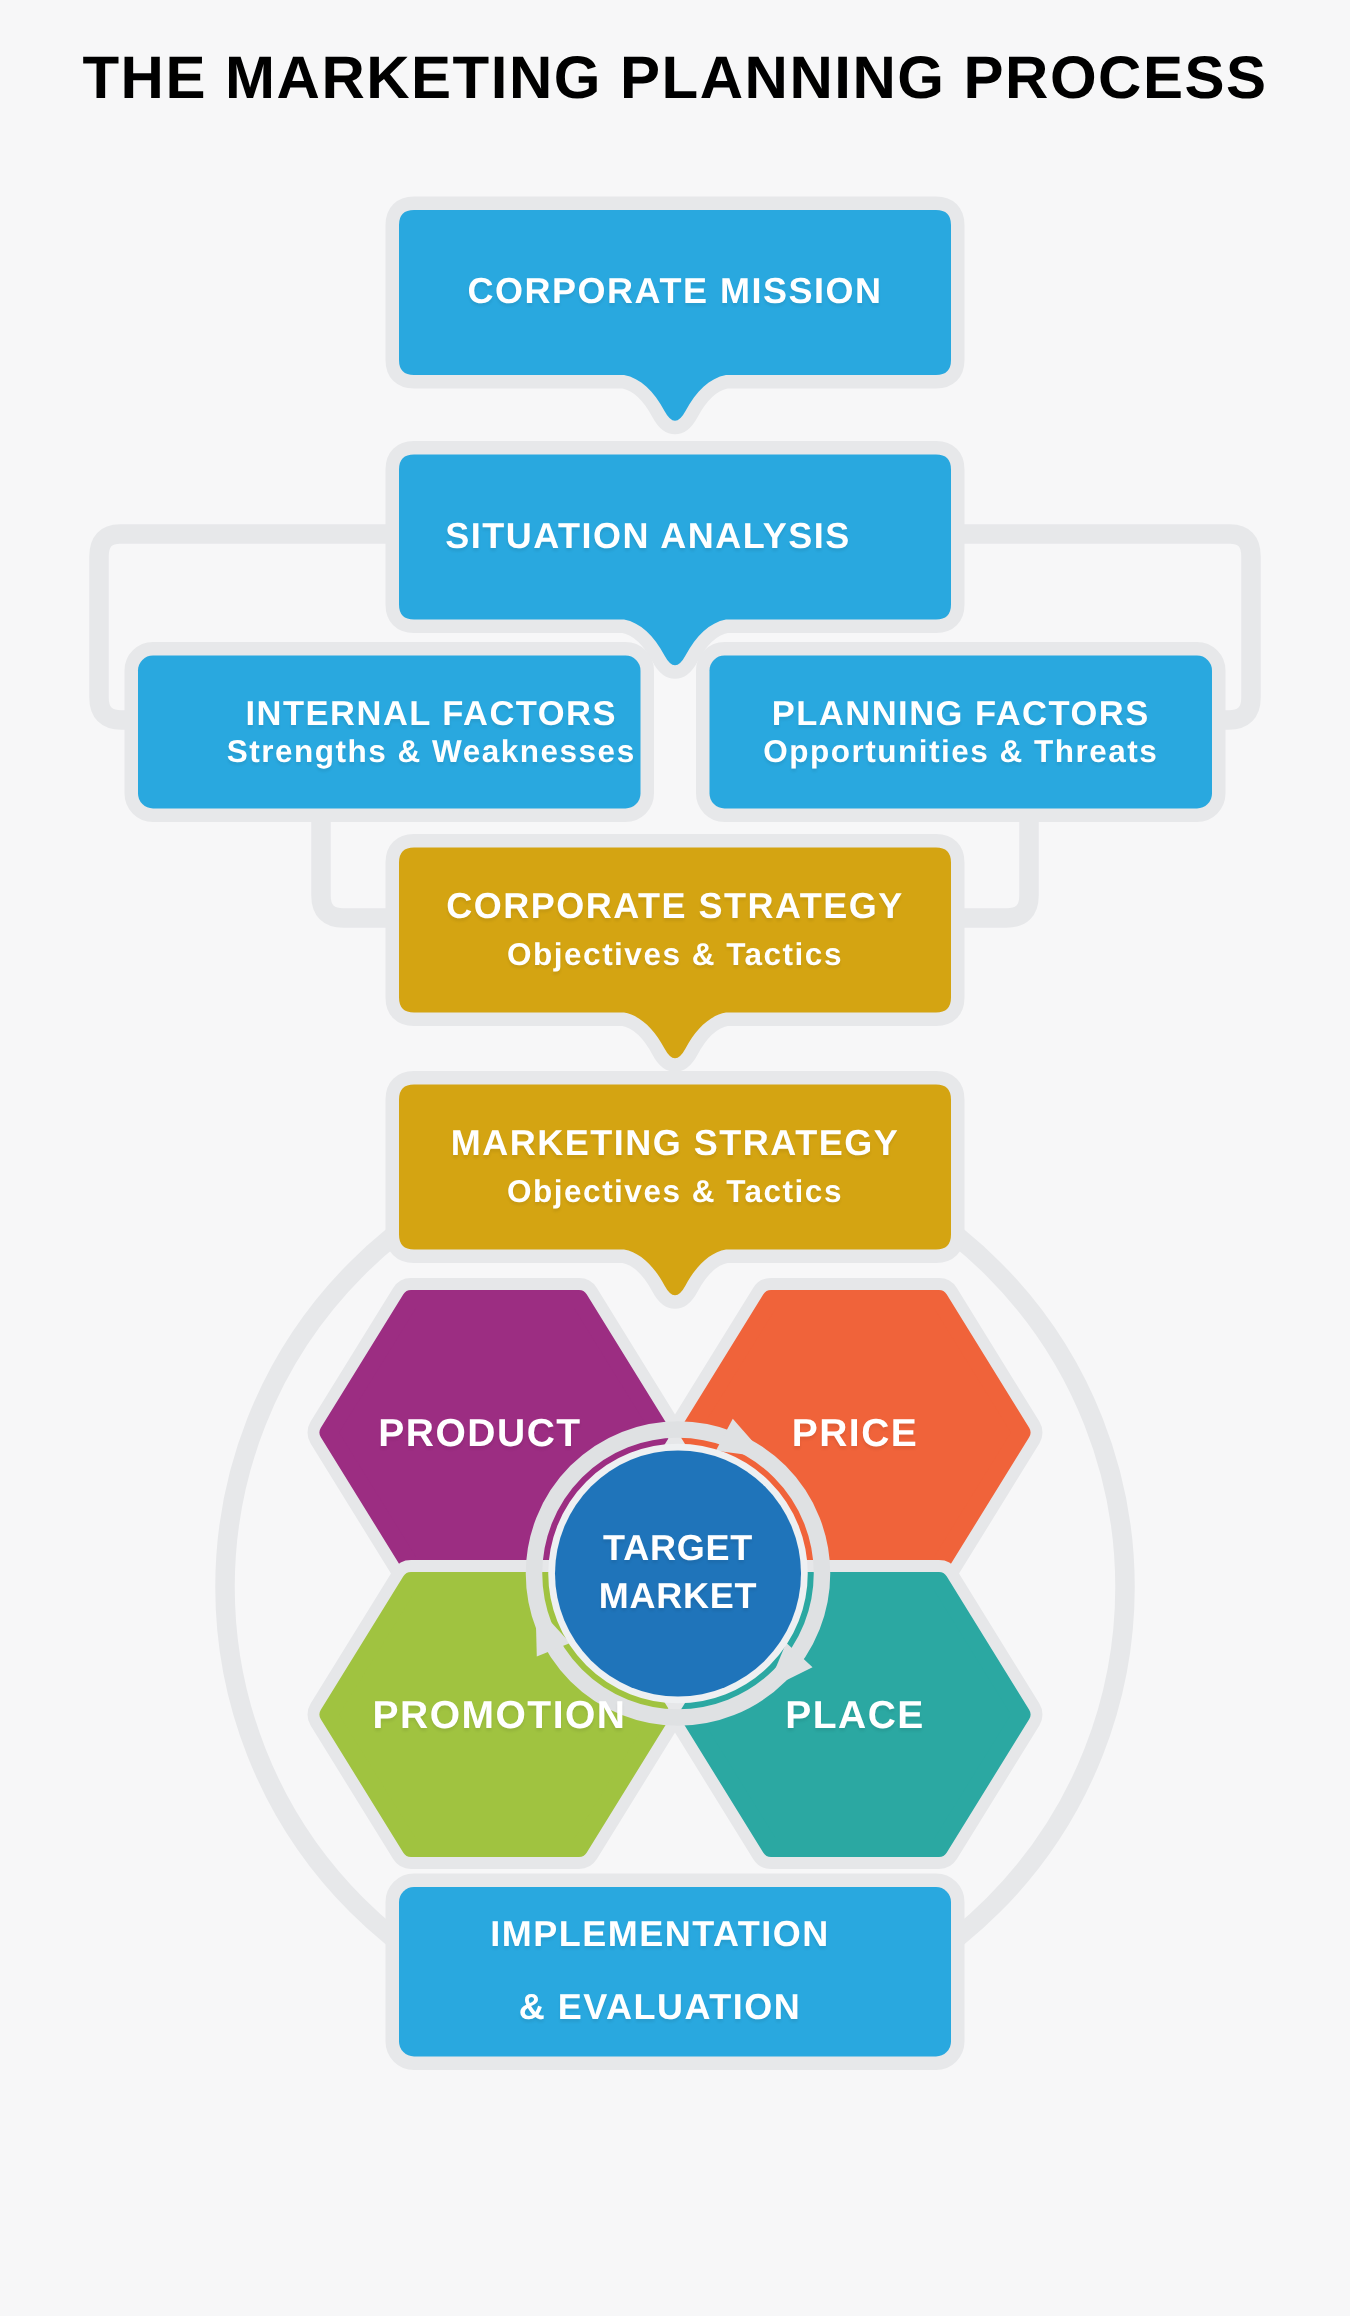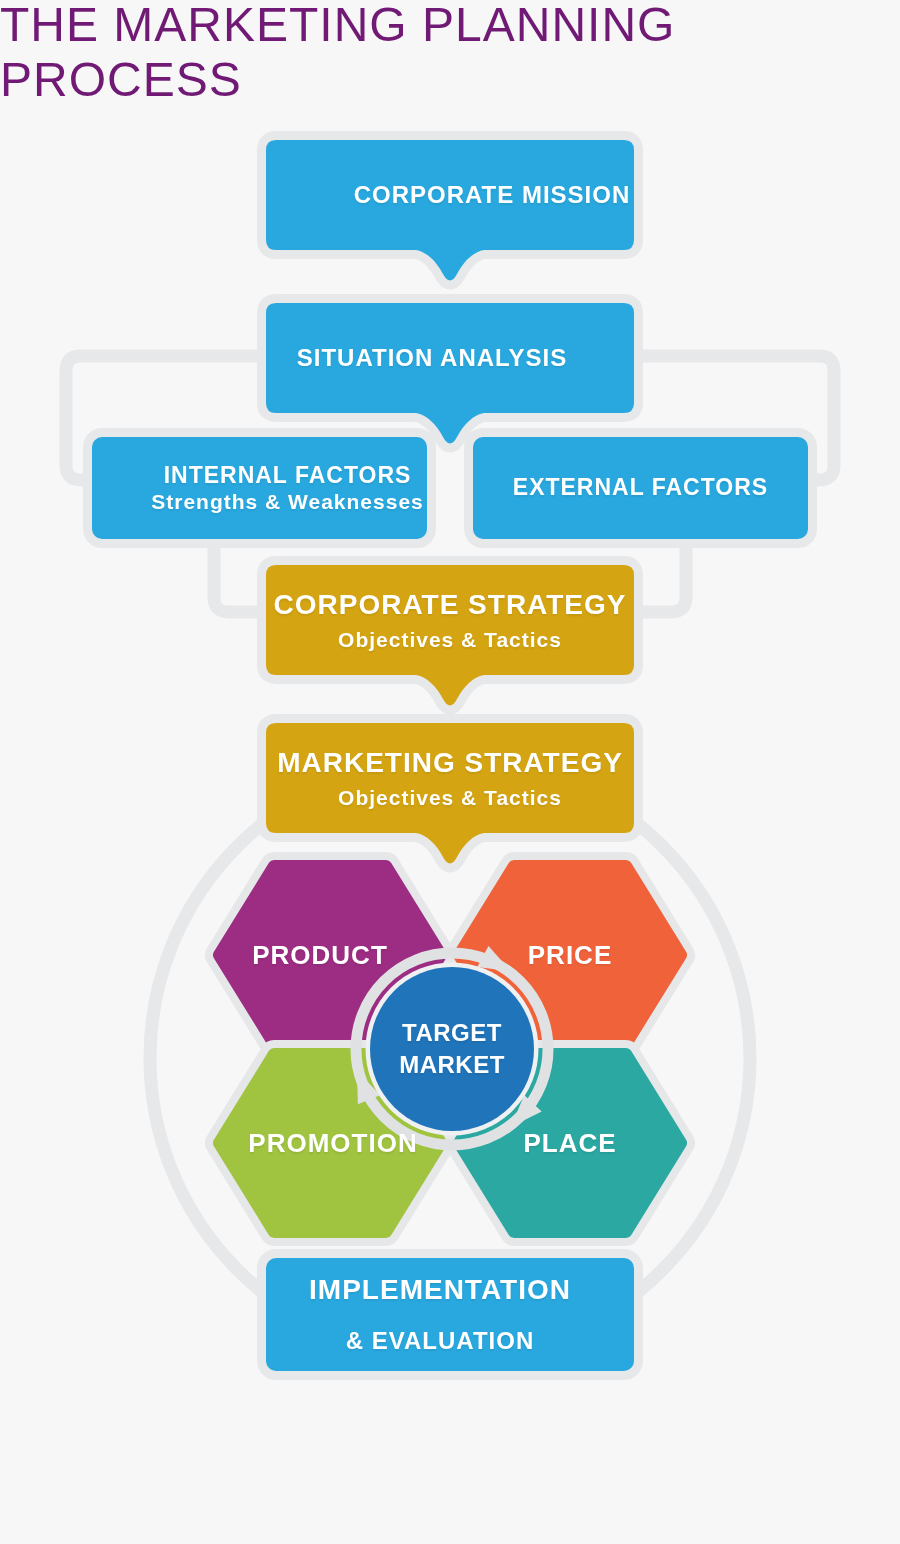--- a/index.html
+++ b/index.html
@@ -27,24 +27,24 @@
   
   .label {
     position:absolute; display:flex; flex-direction:column;
     align-items:center; justify-content:center; text-align:center;
     color:#ffffff; font-weight:700; letter-spacing:1px;
     text-shadow:0 2px 2px rgba(0,0,0,0.07);
   }
   .page-title {
     position:absolute; left:0; top:24px; width:900px; height:56px;
     display:flex; align-items:center; justify-content:center;
-    color:#701a75; font-weight:400; font-size:48px; letter-spacing:1px;
+    color:#000000; font-weight:700; font-size:40px; letter-spacing:1px;
   }
   .single { font-size:24px; }
-  .l1 { font-size:28px; line-height:1.2; }
+  .l1 { font-size:24px; line-height:1.2; }
   .l2 { font-size:21px; line-height:1.2; margin-top:5px; }
   .factors .l1 { font-size:23px; }
   .factors .l2 { font-size:21px; margin-top:0; }
   .hex-label { font-size:26px; }
   .tm-line { font-size:24px; line-height:1.35; letter-spacing:0.5px; }
 </style>
 </head>
 <body>
 
 <div class="canvas">
@@ -92,35 +92,36 @@
       <path class="arrow" d="M-16,-12 L16,0 L-16,12 Z"></path>
     </g>
 
     <circle class="target-circle" cx="452" cy="1049" r="82" fill="#1f74ba"></circle>
 
     <rect class="bubble" x="266" y="1258" width="368" height="113" rx="10" fill="#29a8df"></rect>
   </svg>
 
   <div class="page-title">THE MARKETING PLANNING PROCESS</div>
 
-  <div class="label" style="left:266px; top:140px; width:368px; height:110px;padding-left:42px;">
+  <div class="label" style="left:266px; top:140px; width:368px; height:110px;">
     <span class="single">CORPORATE MISSION</span>
   </div>
 
   <div class="label" style="left:266px; top:303px; width:332px; height:110px;">
     <span class="single">SITUATION ANALYSIS</span>
   </div>
 
   <div class="label factors" style="left:92px; top:437px; width:335px; height:102px;padding-left:28px;">
     <span class="l1">INTERNAL FACTORS</span>
     <span class="l2">Strengths &amp; Weaknesses</span>
   </div>
 
   <div class="label factors" style="left:473px; top:437px; width:335px; height:102px;">
-    <span class="l1">EXTERNAL FACTORS</span>
+    <span class="l1">PLANNING FACTORS</span>
+    <span class="l2">Opportunities &amp; Threats</span>
   </div>
 
   <div class="label" style="left:266px; top:565px; width:368px; height:110px;">
     <span class="l1">CORPORATE STRATEGY</span>
     <span class="l2">Objectives &amp; Tactics</span>
   </div>
 
   <div class="label" style="left:266px; top:723px; width:368px; height:110px;">
     <span class="l1">MARKETING STRATEGY</span>
     <span class="l2">Objectives &amp; Tactics</span>

